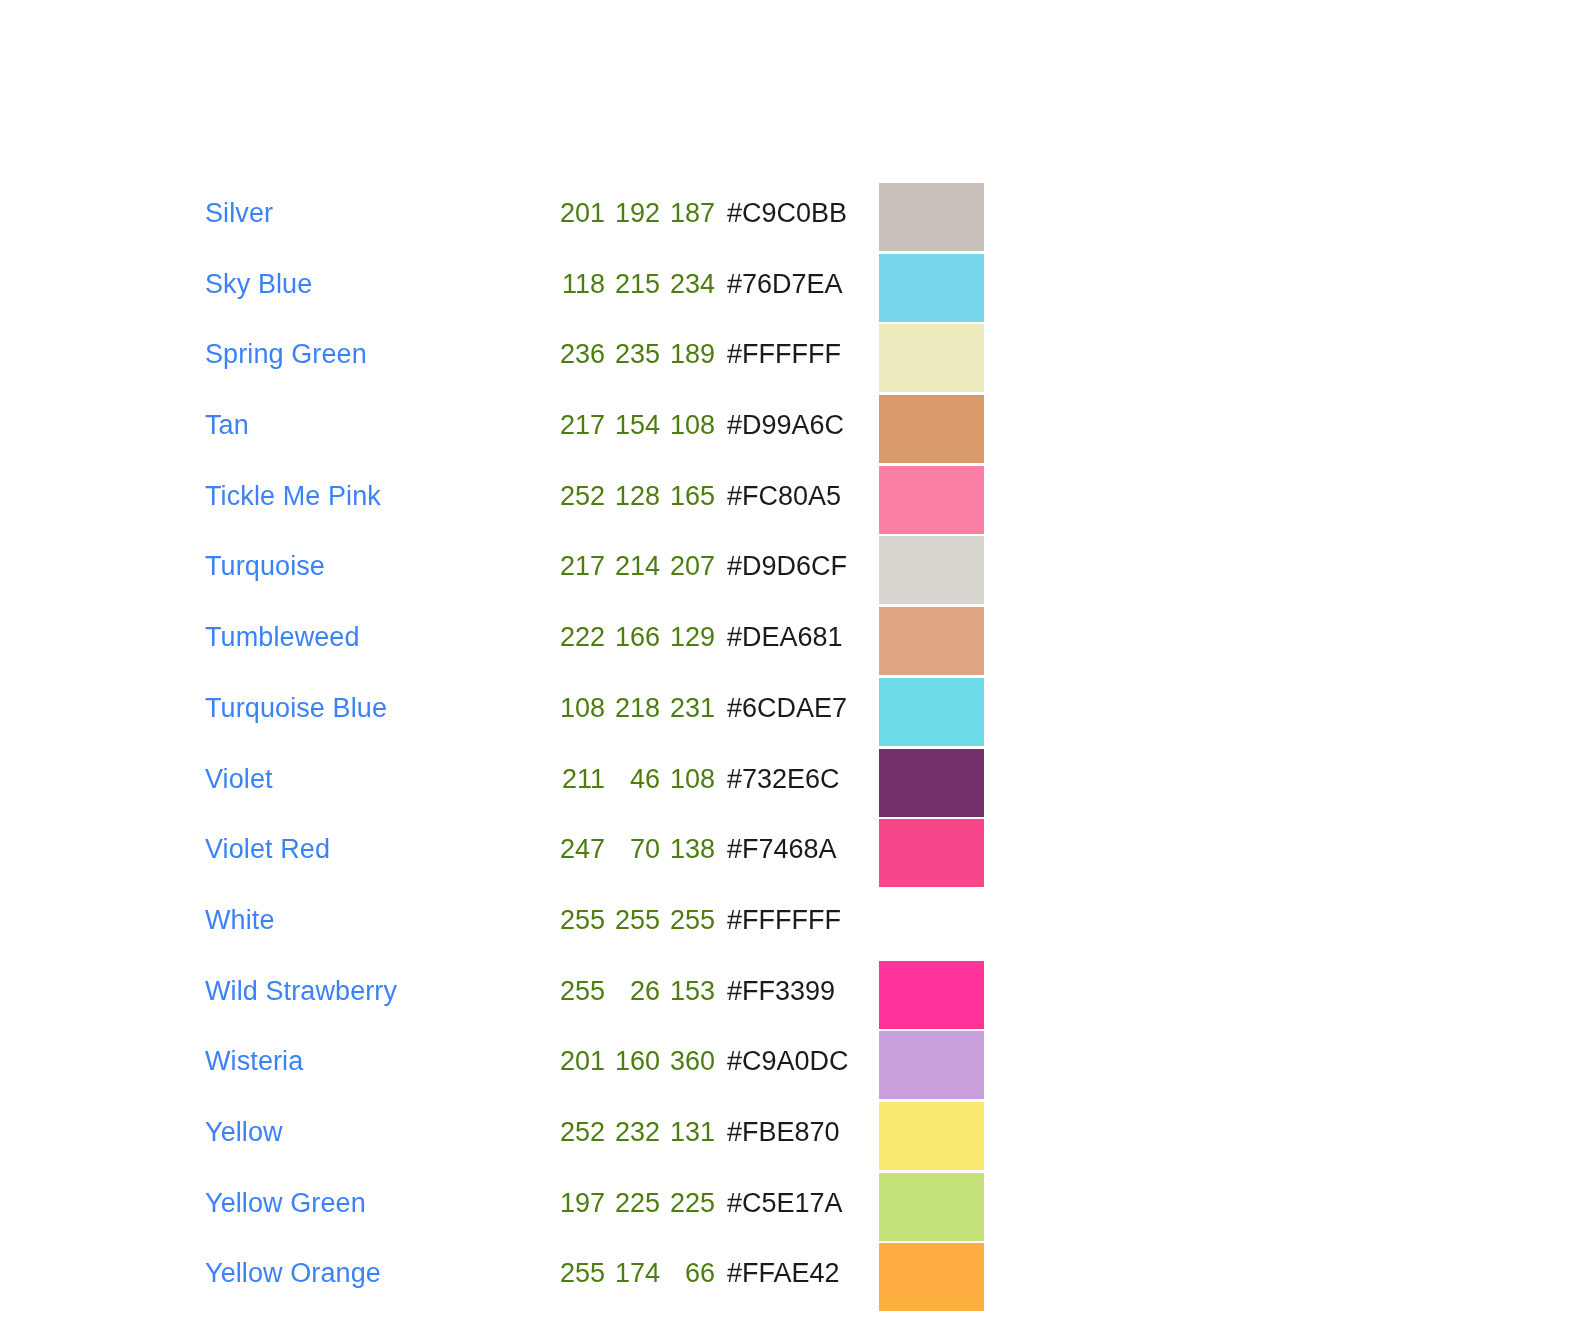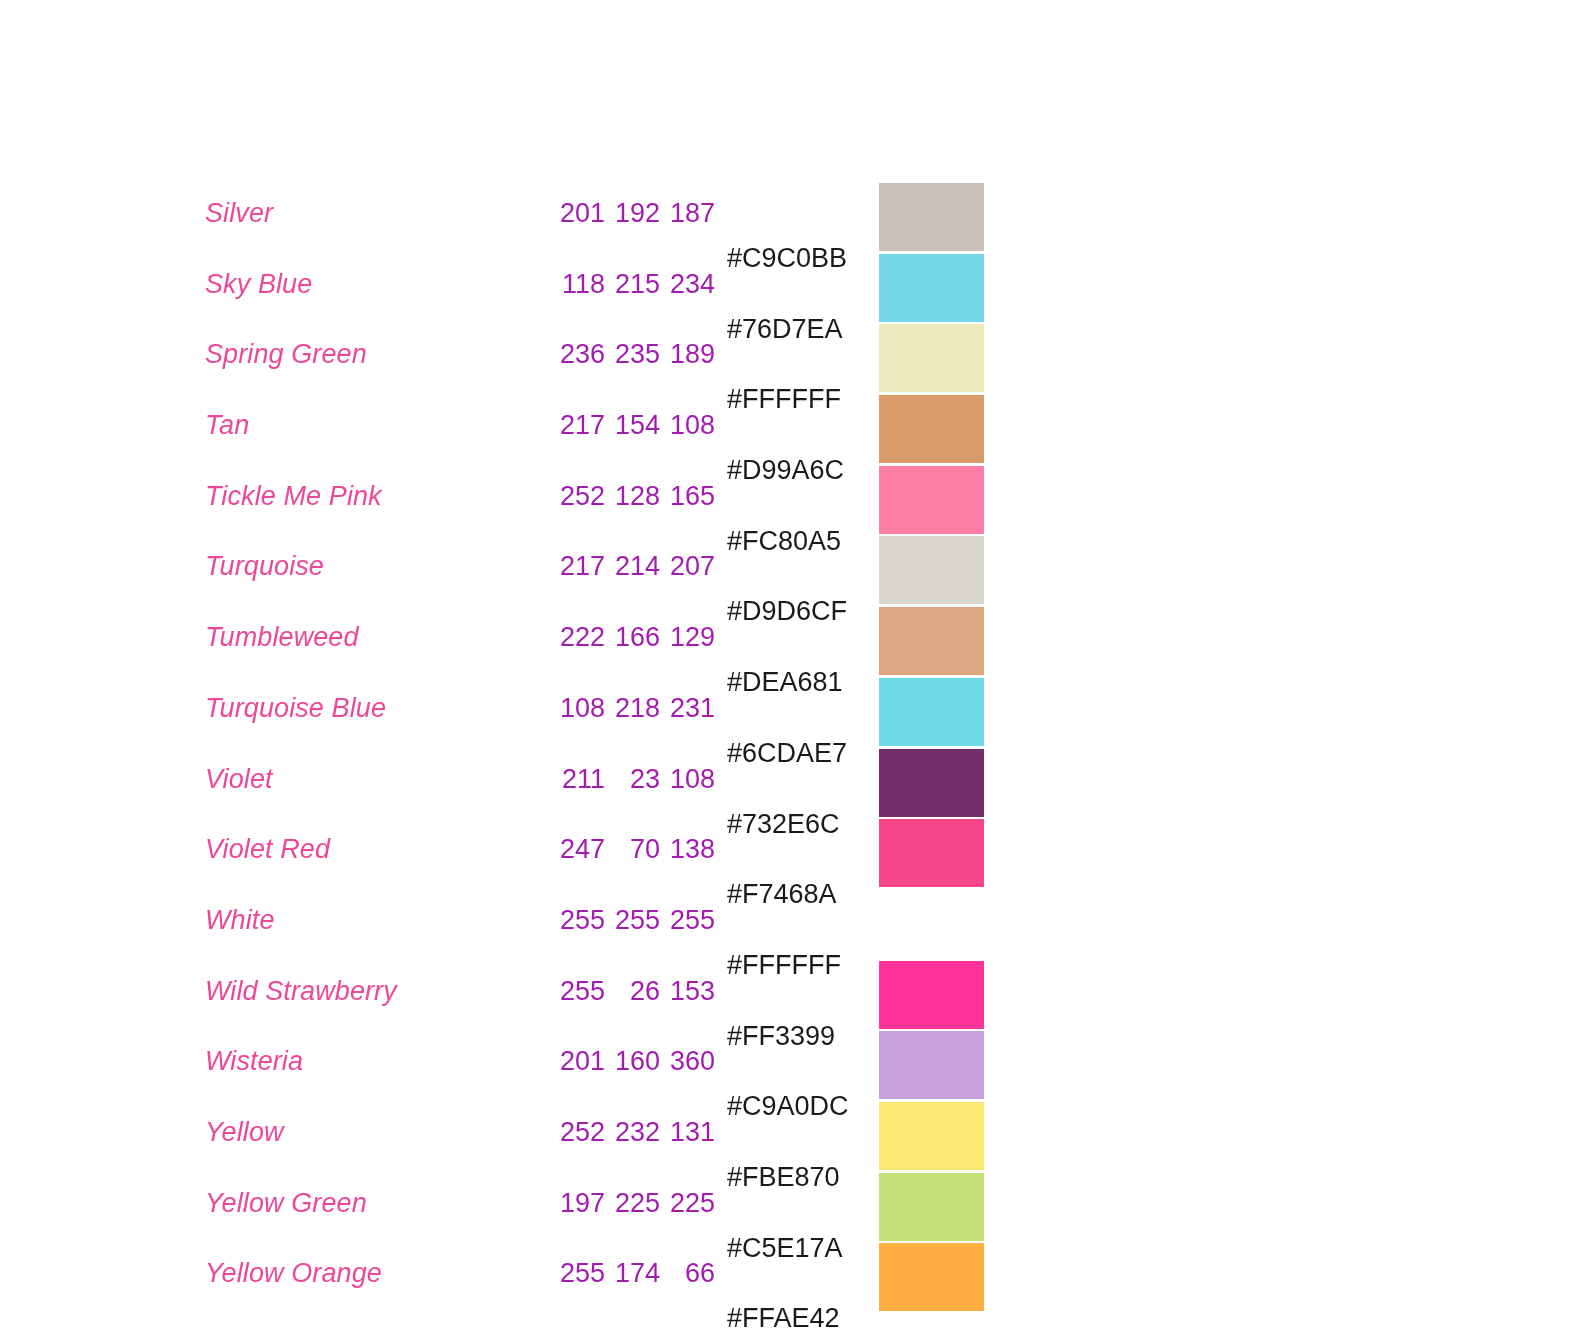--- a/index.html
+++ b/index.html
@@ -29,51 +29,49 @@
     height: 70.7px;
     display: flex;
     align-items: flex-start;
   }
 
   .swatch-name {
     width: 345px;
     flex: 0 0 345px;
     font-size: 27px;
     line-height: 40px;
-    color: #ec4899;
+    color: #3b82f6;
     letter-spacing: 0.1px;
     white-space: nowrap;
-    font-style: italic;
   }
 
   .rgb-group {
     width: 165px;
     flex: 0 0 165px;
     font-size: 27px;
     line-height: 40px;
-    color: #a21caf;
+    color: #4d7c0f;
     display: flex;
     justify-content: flex-start;
   }
 
   .rgb-cell {
     width: 55px;
     flex: 0 0 55px;
     text-align: right;
     white-space: nowrap;
   }
 
   .hex-value {
     flex: 0 0 auto;
     margin-left: 12px;
     font-size: 27px;
     line-height: 40px;
     color: #1a1a1a;
     white-space: nowrap;
-    margin-top: 45px;
   }
 
   .swatch-box {
     position: absolute;
     left: 674px;
     top: -10px;
     width: 105px;
     height: 68px;
   }
 </style>
@@ -158,21 +156,21 @@
         <span class="rgb-cell">218</span>
         <span class="rgb-cell">231</span>
       </div>
       <div class="hex-value">#6CDAE7</div>
       <div class="swatch-box" style="background-color: rgb(108, 218, 231);"></div>
     </div>
     <div class="color-row">
       <div class="swatch-name">Violet</div>
       <div class="rgb-group">
         <span class="rgb-cell">211</span>
-        <span class="rgb-cell">23</span>
+        <span class="rgb-cell">46</span>
         <span class="rgb-cell">108</span>
       </div>
       <div class="hex-value">#732E6C</div>
       <div class="swatch-box" style="background-color: rgb(115, 46, 108);"></div>
     </div>
     <div class="color-row">
       <div class="swatch-name">Violet Red</div>
       <div class="rgb-group">
         <span class="rgb-cell">247</span>
         <span class="rgb-cell">70</span>

